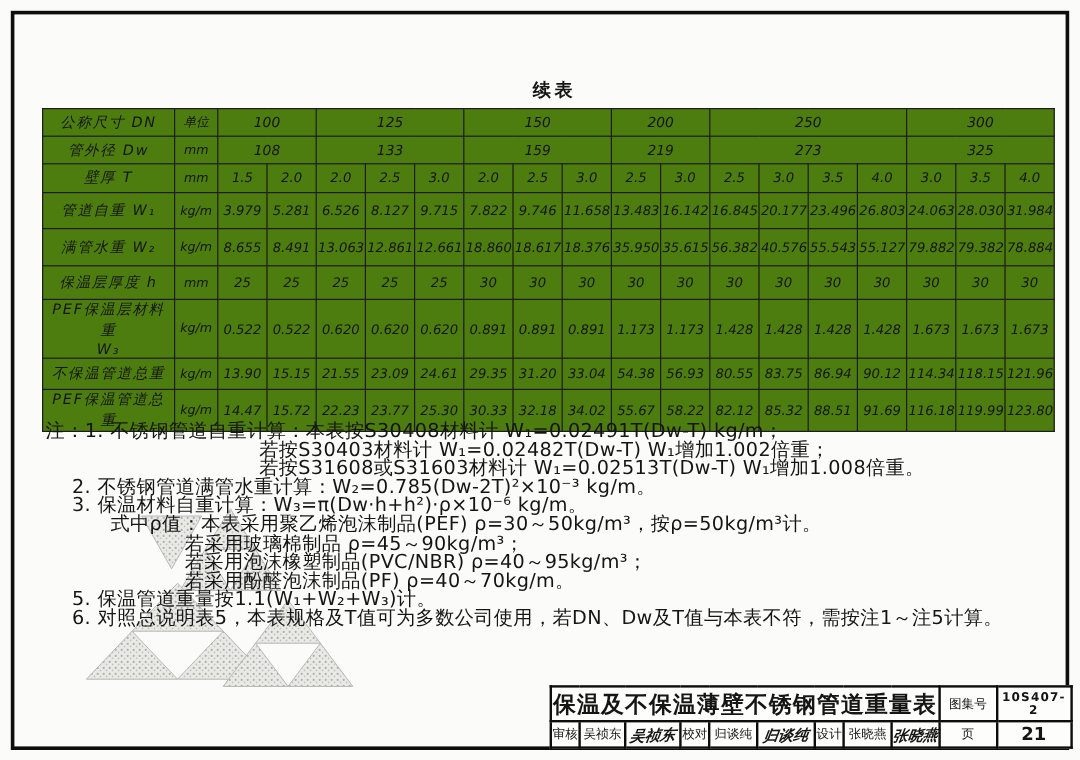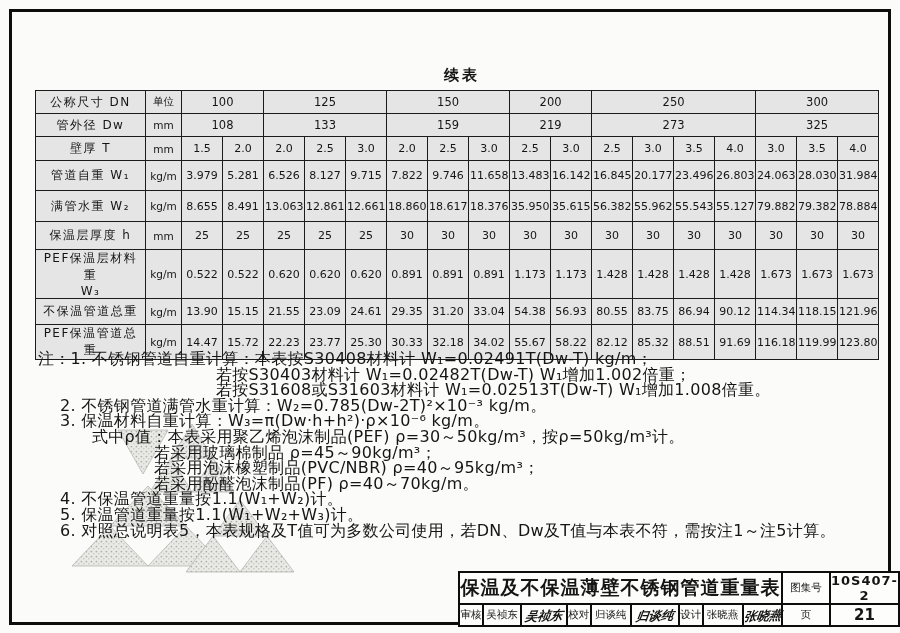--- a/index.html
+++ b/index.html
@@ -12,21 +12,21 @@
     position:absolute;left:9px;top:9px;width:882px;height:616px;
     border:3px solid #0d0d0d;box-sizing:border-box;background:transparent;
   }
   .continued-label{
     position:absolute;top:66px;left:12px;width:900px;text-align:center;
     font-size:15px;font-weight:bold;letter-spacing:3px;
   }
   
   table.pipes{
     position:absolute;left:35px;top:90px;width:843px;
-    border-collapse:collapse;table-layout:fixed;background:#e5e5e5;
+    border-collapse:collapse;table-layout:fixed;background:#4d7c0f;font-style:italic;
   }
   table.pipes td{
     border:1.6px solid #1c1c1c;text-align:center;vertical-align:middle;
     font-size:11px;padding:0 1px;overflow:hidden;
   }
   table.pipes td.rowlabel{font-size:12px;letter-spacing:1.5px;white-space:pre-line;}
   table.pipes td.unit{font-size:10.5px;}
   table.pipes td.grp{font-size:11.5px;margin-top:16px;}
   table.pipes tr:nth-child(1){height:23px;}
   table.pipes tr:nth-child(2){height:23px;}
@@ -56,21 +56,21 @@
     background:#fdfdfc;table-layout:fixed;z-index:3;
   }
   table.titleblock td{
     border:2px solid #0d0d0d;text-align:center;vertical-align:middle;
     padding:0;overflow:visible;
   }
   table.titleblock tr:nth-child(1){height:29px;}
   table.titleblock tr:nth-child(2){height:21px;}
   .doc-title{font-size:19px;font-weight:bold;letter-spacing:1px;}
   .tb-small{font-size:10.5px;}
-  .tb-atlas{font-size:13px;font-weight:bold;letter-spacing:1px;}
+  .tb-atlas{font-size:10px;font-weight:bold;letter-spacing:1px;}
   .tb-page-no{font-size:15px;font-weight:bold;}
   .sig{
     display:inline-block;font-family:"DejaVu Serif", serif;
     font-style:italic;font-weight:bold;font-size:12.5px;
     transform:skewX(-10deg) rotate(-2deg);white-space:nowrap;
   }
 </style>
 </head>
 <body>
 
@@ -170,21 +170,21 @@
         <td>8.491</td>
         <td>13.063</td>
         <td>12.861</td>
         <td>12.661</td>
         <td>18.860</td>
         <td>18.617</td>
         <td>18.376</td>
         <td>35.950</td>
         <td>35.615</td>
         <td>56.382</td>
-        <td>55.962</td>
+        <td>40.576</td>
         <td>55.543</td>
         <td>55.127</td>
         <td>79.882</td>
         <td>79.382</td>
         <td>78.884</td>
       </tr>
       <tr>
         <td class="rowlabel">保温层厚度 h</td>
         <td class="unit">mm</td>
         <td>25</td>
@@ -297,21 +297,20 @@
 <div class="notes">
     <div class="note-line ind0">注：1. 不锈钢管道自重计算：本表按S30408材料计 W₁=0.02491T(Dw-T) kg/m；</div>
     <div class="note-line ind3">若按S30403材料计 W₁=0.02482T(Dw-T) W₁增加1.002倍重；</div>
     <div class="note-line ind3">若按S31608或S31603材料计 W₁=0.02513T(Dw-T) W₁增加1.008倍重。</div>
     <div class="note-line ind1">2. 不锈钢管道满管水重计算：W₂=0.785(Dw-2T)²×10⁻³ kg/m。</div>
     <div class="note-line ind1">3. 保温材料自重计算：W₃=π(Dw·h+h²)·ρ×10⁻⁶ kg/m。</div>
     <div class="note-line ind2">式中ρ值：本表采用聚乙烯泡沫制品(PEF) ρ=30～50kg/m³，按ρ=50kg/m³计。</div>
     <div class="note-line ind4">若采用玻璃棉制品 ρ=45～90kg/m³；</div>
     <div class="note-line ind4">若采用泡沫橡塑制品(PVC/NBR) ρ=40～95kg/m³；</div>
     <div class="note-line ind4">若采用酚醛泡沫制品(PF) ρ=40～70kg/m。</div>
-    <div class="note-line ind1">4. 不保温管道重量按1.1(W₁+W₂)计。</div>
     <div class="note-line ind1">5. 保温管道重量按1.1(W₁+W₂+W₃)计。</div>
     <div class="note-line ind1">6. 对照总说明表5，本表规格及T值可为多数公司使用，若DN、Dw及T值与本表不符，需按注1～注5计算。</div>
   </div>
 
 <table class="titleblock">
   <colgroup>
     <col style="width:24px">
       <col style="width:38px">
       <col style="width:46px">
     <col style="width:24px">

